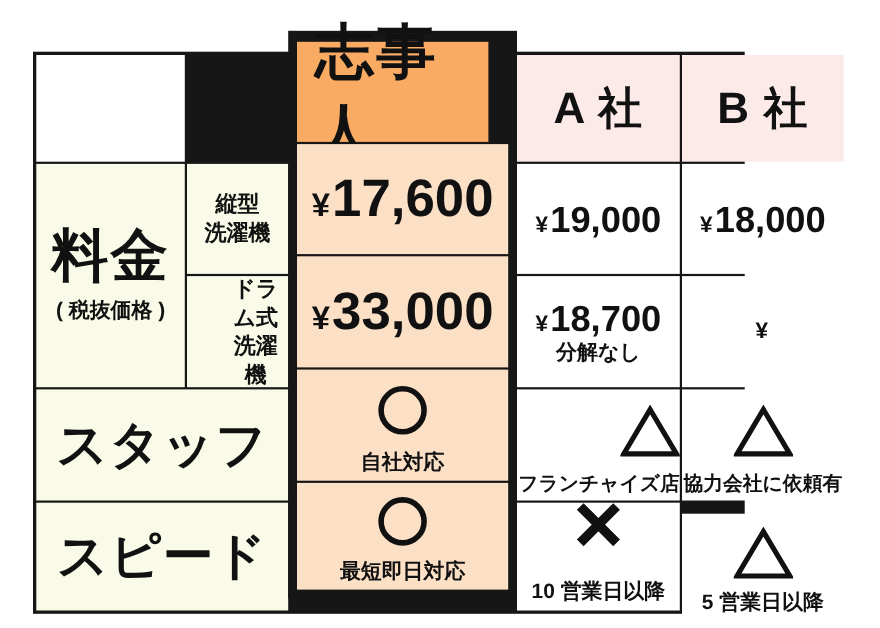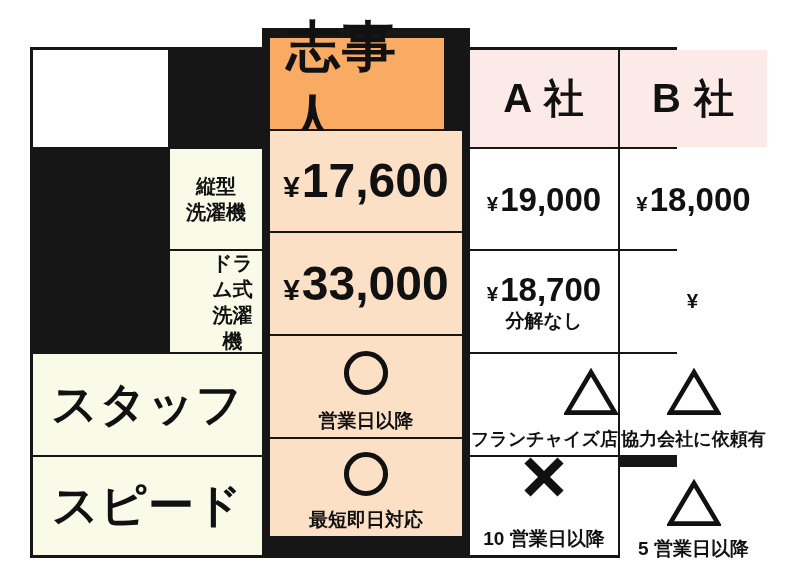--- a/index.html
+++ b/index.html
@@ -98,20 +98,24 @@
 <body>
 
 <div class="canvas">
 
   <div class="table">
 
     <div class="cell c-corner bg-white"></div>
     <div class="cell c-head-a bg-pink t-rival-head">A 社</div>
     <div class="cell c-head-b bg-pink t-rival-head">B 社</div>
 
+    <div class="cell c-ryokin bg-label">
+      <div class="t-ryokin">料金</div>
+      <div class="t-ryokin-note">( 税抜価格 )</div>
+    </div>
     <div class="cell c-type1 bg-label">
       <div class="type-label">縦型
 洗濯機</div>
     </div>
     <div class="cell c-type2 bg-label">
       <div class="type-label">ドラム式
 洗濯機</div>
     </div>
 
     <div class="cell c-a1 bg-white">
@@ -189,21 +193,21 @@
         <span class="yen">¥</span>
           <span>33,000</span>
       </div>
     </div>
     <div class="cell m-s1 sym-cell">
       <div class="sym-wrap">
           <svg width="50" height="50" viewBox="0 0 64 64" aria-hidden="true">
             <circle cx="32" cy="32" r="25" fill="none" stroke="currentColor" stroke-width="6.5"></circle>
           </svg>
         </div>
-      <div class="sym-note">営業日以降</div>
+      <div class="sym-note">自社対応</div>
     </div>
     <div class="cell m-s2 sym-cell">
       <div class="sym-wrap">
           <svg width="50" height="50" viewBox="0 0 64 64" aria-hidden="true">
             <circle cx="32" cy="32" r="25" fill="none" stroke="currentColor" stroke-width="6.5"></circle>
           </svg>
         </div>
       <div class="sym-note">最短即日対応</div>
     </div>
   </div>

